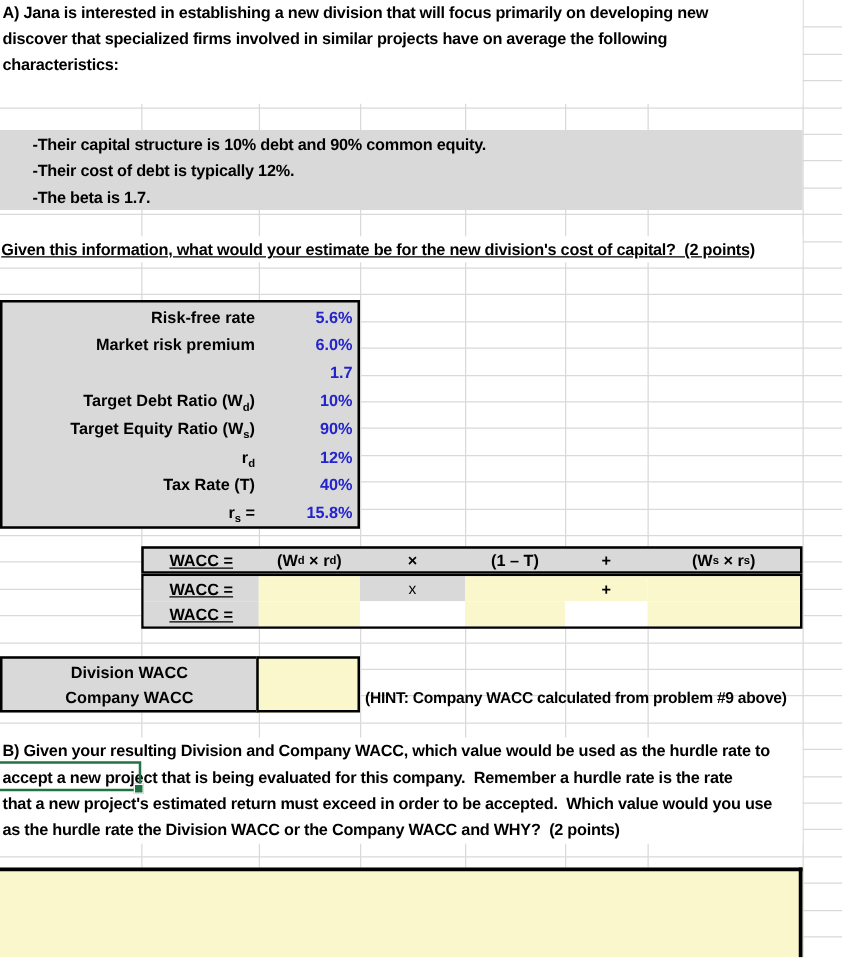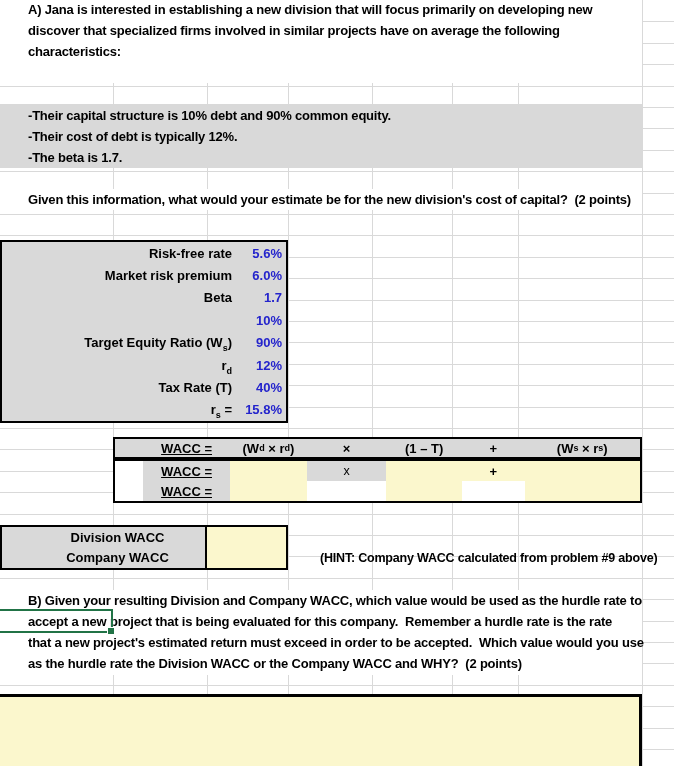--- a/index.html
+++ b/index.html
@@ -10,24 +10,24 @@
          font-family:"Liberation Sans",sans-serif;font-weight:bold;color:#000;}
   .vline{position:absolute;top:0;bottom:0;width:1px;background:var(--grid);}
   .hline{position:absolute;left:0;right:0;height:1px;background:var(--grid);}
   .abs{position:absolute;}
   .whitecell{background:#fff;}
   .textline{white-space:pre;font-size:13px;letter-spacing:-0.2px;line-height:20.8px;height:20.8px;}
   
   .a-block{left:0;top:0;width:642px;height:83px;background:#fff;padding-left:2px;box-sizing:border-box;}
   
   .info-box{left:0;top:104px;width:642px;height:64px;background:var(--gray);padding:1px 0 0 10px;box-sizing:border-box;}
-  .info-box .textline{line-height:21.1px;height:21.1px;}
+  .info-box .textline{line-height:21.1px;height:21.1px;margin-left:16px;}
   
   .q-block{left:0;top:189px;width:642px;height:21px;background:#fff;padding-left:1px;display:flex;align-items:center;box-sizing:border-box;}
-  .q-block .textline{height:auto;line-height:normal;}
+  .q-block .textline{height:auto;line-height:normal;text-decoration:underline;}
   
   .inputs-table{left:0;top:240px;width:288px;height:183px;background:var(--gray);
       border:2.5px solid #000;box-sizing:border-box;display:flex;flex-direction:column;}
   .irow{flex:1;display:flex;align-items:center;font-size:13px;}
   .ilabel{width:202px;text-align:right;white-space:pre;}
   .ivalue{flex:1;text-align:right;padding-right:4px;color:var(--blue);white-space:pre;}
   sub{font-size:9px;line-height:0;}
   
   .wacc-header{left:113px;top:437px;width:529px;height:22px;border:2px solid #000;background:var(--gray);
       box-sizing:border-box;display:flex;align-items:stretch;font-size:13px;}
@@ -47,21 +47,21 @@
   .hint{left:292px;top:551px;font-size:12.5px;letter-spacing:-0.2px;white-space:pre;}
   
   .b-block{left:0;top:590px;width:642px;height:85px;background:#fff;padding-left:2px;box-sizing:border-box;}
   .b-block .textline{line-height:21.1px;height:21.1px;}
   
   .selection{left:-2px;top:609px;width:115px;height:24px;border:2px solid var(--green);box-sizing:border-box;background:transparent;}
   .fill-handle{position:absolute;right:-4px;bottom:-4px;width:6px;height:6px;background:var(--green);border:1px solid #fff;}
   
   .answer-box{left:0;top:694px;width:642px;height:72px;background:var(--yellow);
       border-top:3px solid #000;border-right:3px solid #000;box-sizing:border-box;}
-  .z1{z-index:1;padding-left:28px;} .z2{z-index:2;} .z3{z-index:3;}
+  .z1{z-index:1;} .z2{z-index:2;} .z3{z-index:3;}
   #grid{position:absolute;inset:0;z-index:0;pointer-events:none;}
 </style>
 </head>
 <body>
 
 <div class="sheet">
   <div id="grid">
       <div class="vline" style="left: 113px;"></div>
       <div class="vline" style="left: 207px;"></div>
       <div class="vline" style="left: 288px;"></div>
@@ -125,24 +125,24 @@
   <div class="abs inputs-table z1">
     <div class="irow">
       <div class="ilabel"><span>Risk-free rate</span><sub></sub><span></span></div>
       <div class="ivalue">5.6%</div>
     </div>
     <div class="irow">
       <div class="ilabel"><span>Market risk premium</span><sub></sub><span></span></div>
       <div class="ivalue">6.0%</div>
     </div>
     <div class="irow">
-      <div class="ilabel"><span>Beta</span><sub></sub><span></span></div>
       <div class="ivalue">1.7</div>
     </div>
     <div class="irow">
+      <div class="ilabel"><span>Target Debt Ratio (W</span><sub>d</sub><span>)</span></div>
       <div class="ivalue">10%</div>
     </div>
     <div class="irow">
       <div class="ilabel"><span>Target Equity Ratio (W</span><sub>s</sub><span>)</span></div>
       <div class="ivalue">90%</div>
     </div>
     <div class="irow">
       <div class="ilabel"><span>r</span><sub>d</sub><span></span></div>
       <div class="ivalue">12%</div>
     </div>

